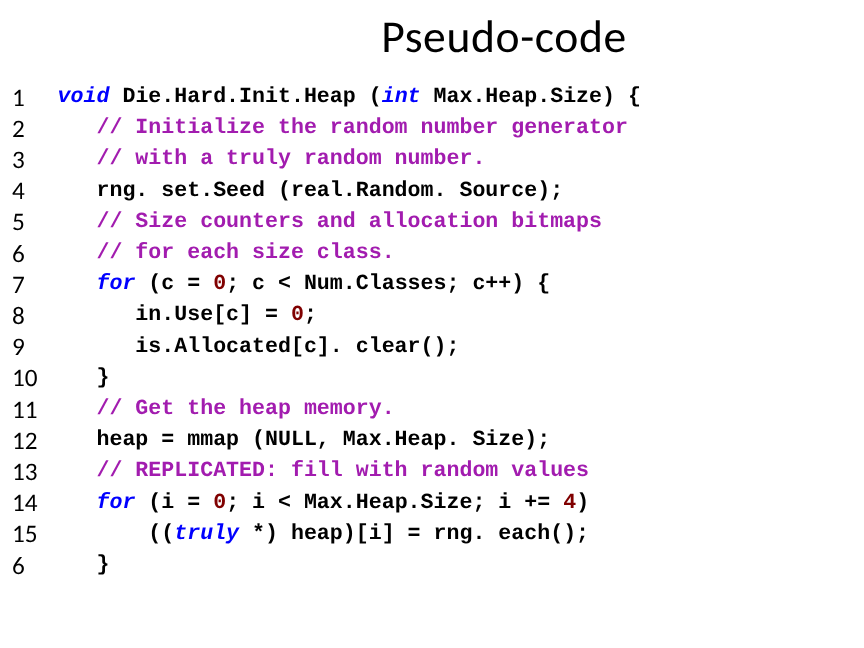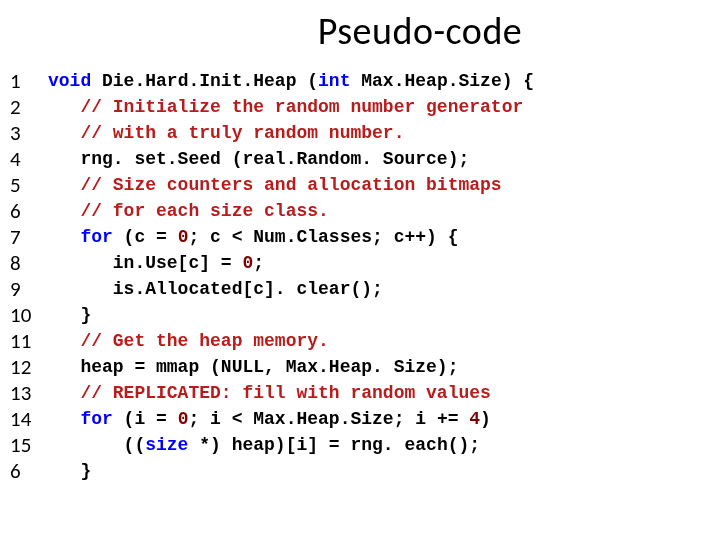--- a/index.html
+++ b/index.html
@@ -43,22 +43,22 @@
       font-size: 18px;
       font-weight: bold;
       line-height: 26px;
       color: #000000;
       padding-left: 8px;
       padding-top: 2px;
       white-space: pre;
     }
     .ln { height: 26px; }
     .cl { height: 26px; }
-    .kw { color: #0000ff; }
-    .cm { color: #b91c1c; }
+    .kw { color: #0000ff; font-style: italic; }
+    .cm { color: #a21caf; }
     .num { color: #800000; }
   </style>
 </head>
 <body>
 
 <div class="title">Pseudo-code</div>
 
 <div class="code-block">
   <div class="line-numbers">
     <div class="ln">1</div>
@@ -86,16 +86,16 @@
     <div class="cl"><span class="cm">   // Size counters and allocation bitmaps</span></div>
     <div class="cl"><span class="cm">   // for each size class.</span></div>
     <div class="cl"><span>   </span><span class="kw">for</span><span> (c = </span><span class="num">0</span><span>; c &lt; Num.Classes; c++) {</span></div>
     <div class="cl"><span>      in.Use[c] = </span><span class="num">0</span><span>;</span></div>
     <div class="cl"><span>      is.Allocated[c]. clear();</span></div>
     <div class="cl"><span>   }</span></div>
     <div class="cl"><span class="cm">   // Get the heap memory.</span></div>
     <div class="cl"><span>   heap = mmap (NULL, Max.Heap. Size);</span></div>
     <div class="cl"><span class="cm">   // REPLICATED: fill with random values</span></div>
     <div class="cl"><span>   </span><span class="kw">for</span><span> (i = </span><span class="num">0</span><span>; i &lt; Max.Heap.Size; i += </span><span class="num">4</span><span>)</span></div>
-    <div class="cl"><span>       ((</span><span class="kw">size</span><span> *) heap)[i] = rng. each();</span></div>
+    <div class="cl"><span>       ((</span><span class="kw">truly</span><span> *) heap)[i] = rng. each();</span></div>
     <div class="cl"><span>   }</span></div>
   </div>
 </div>
 
 </body></html>

